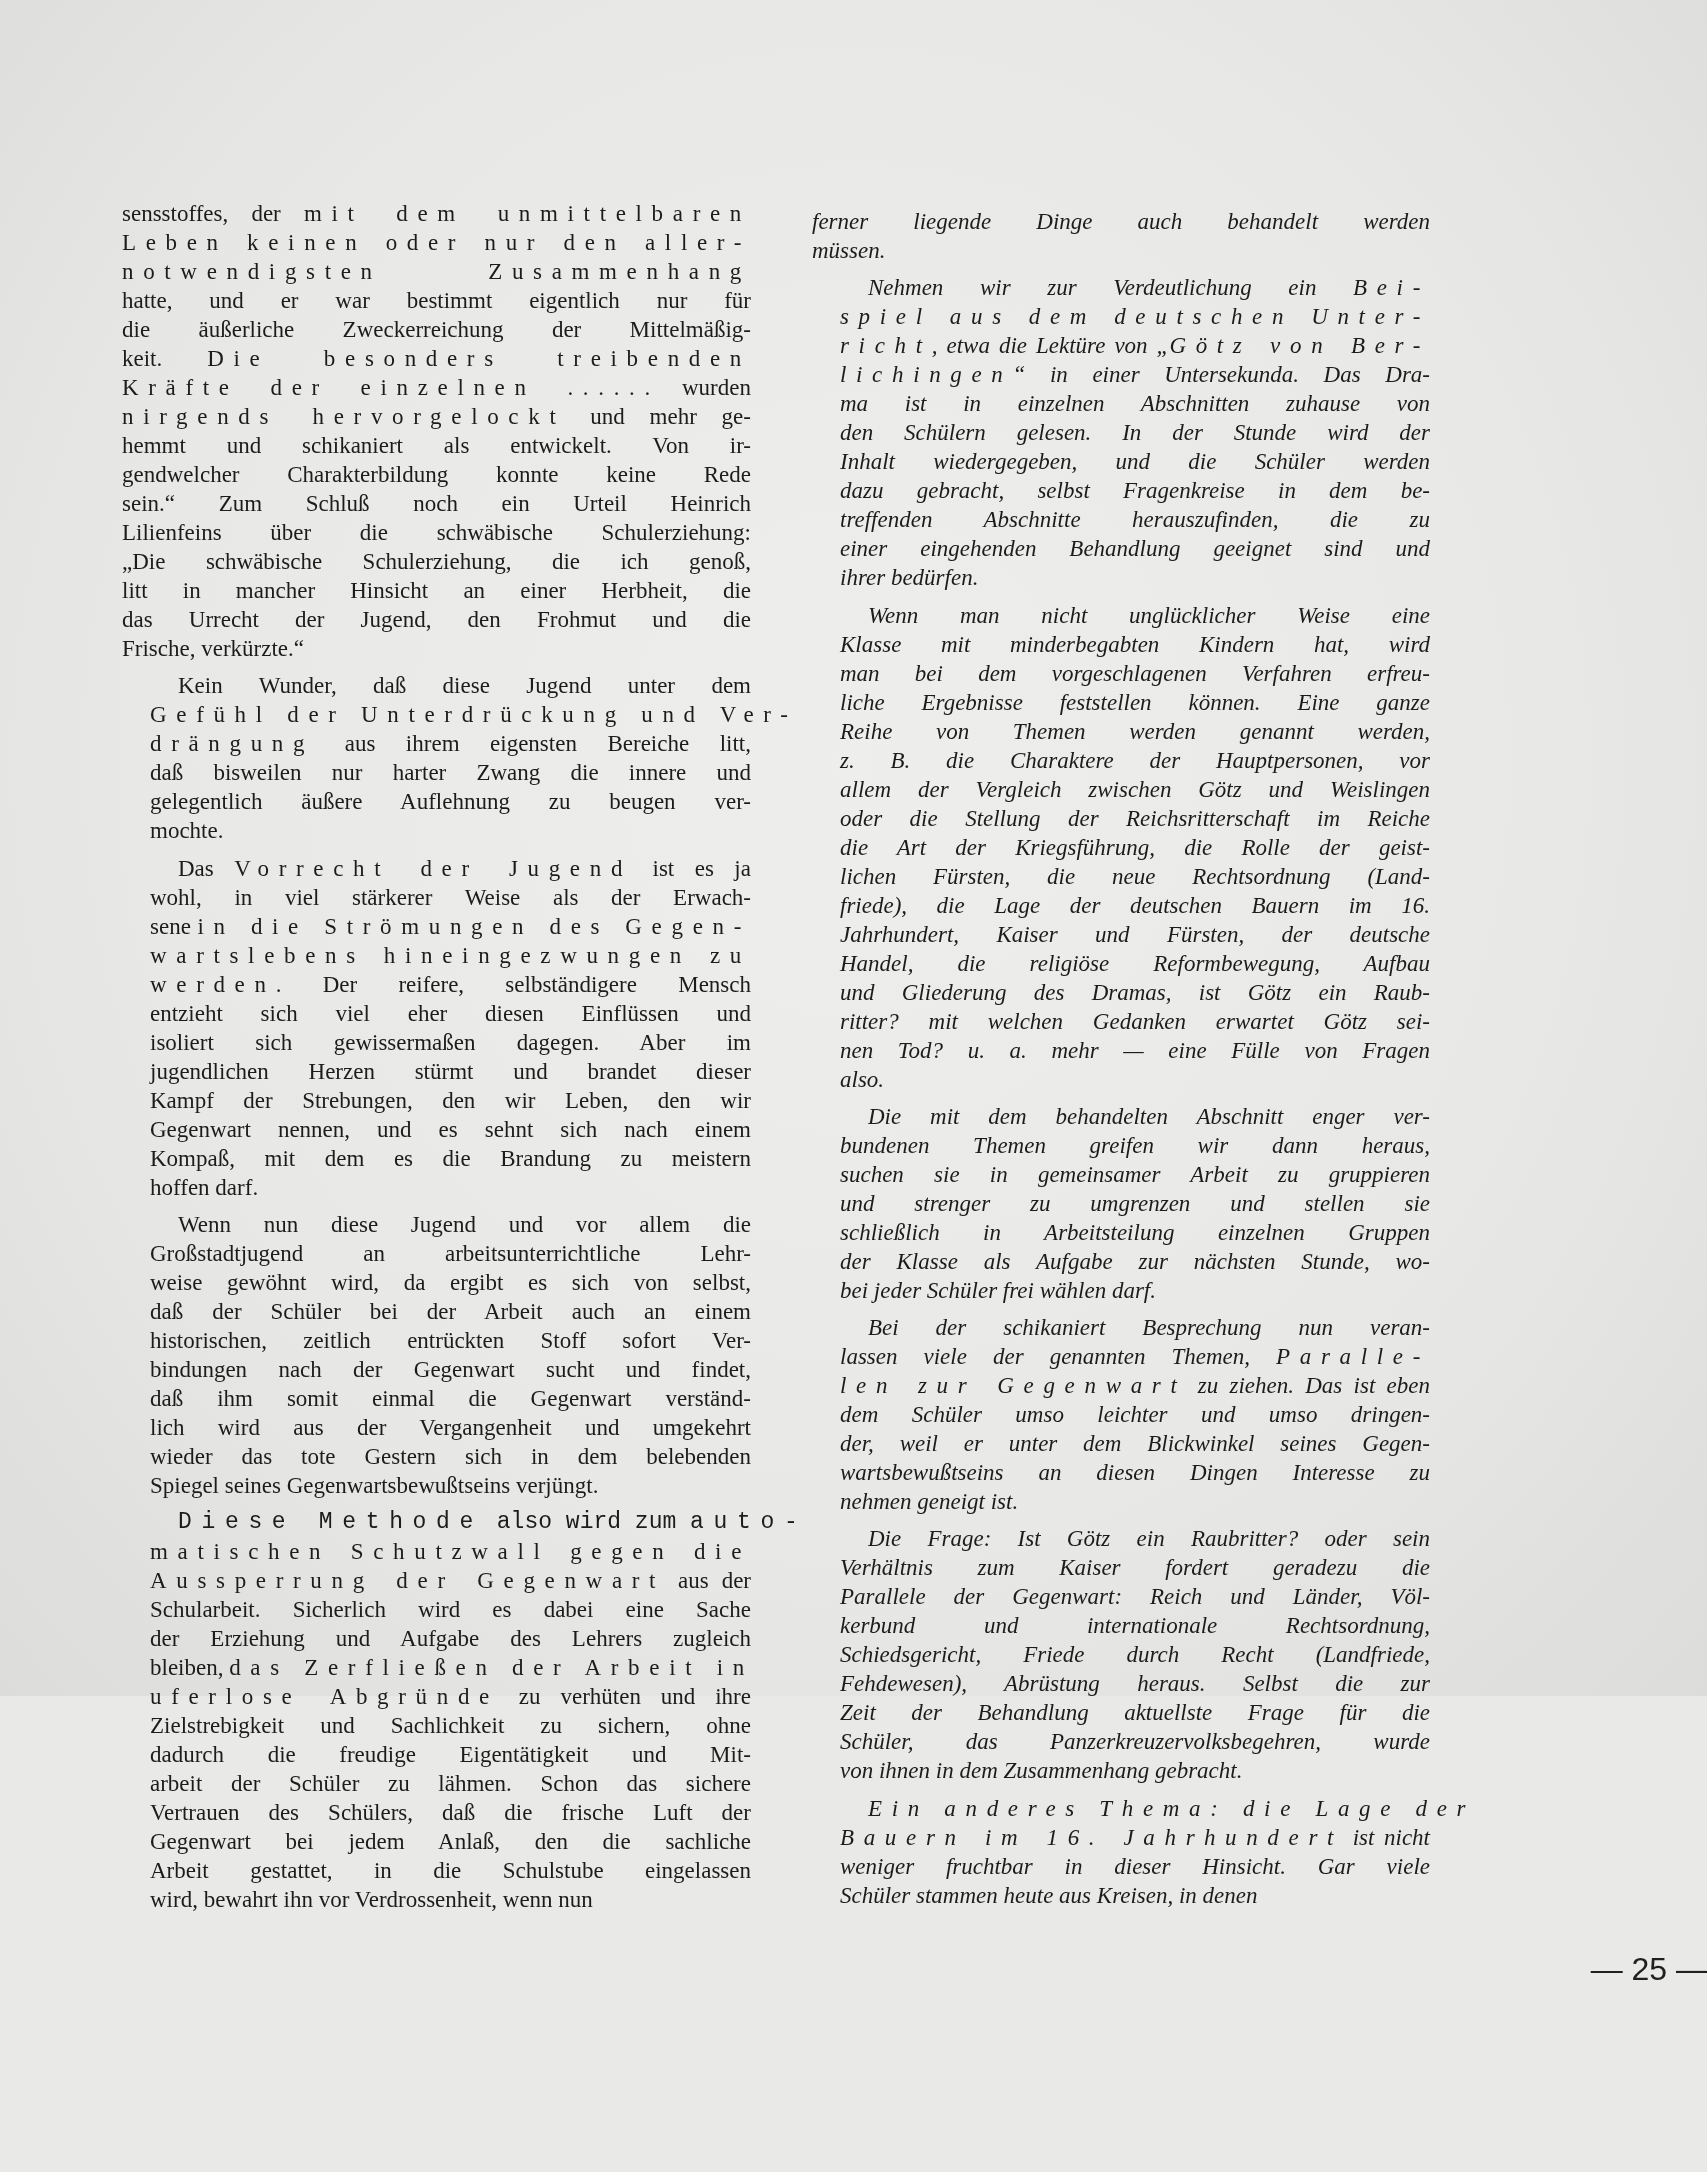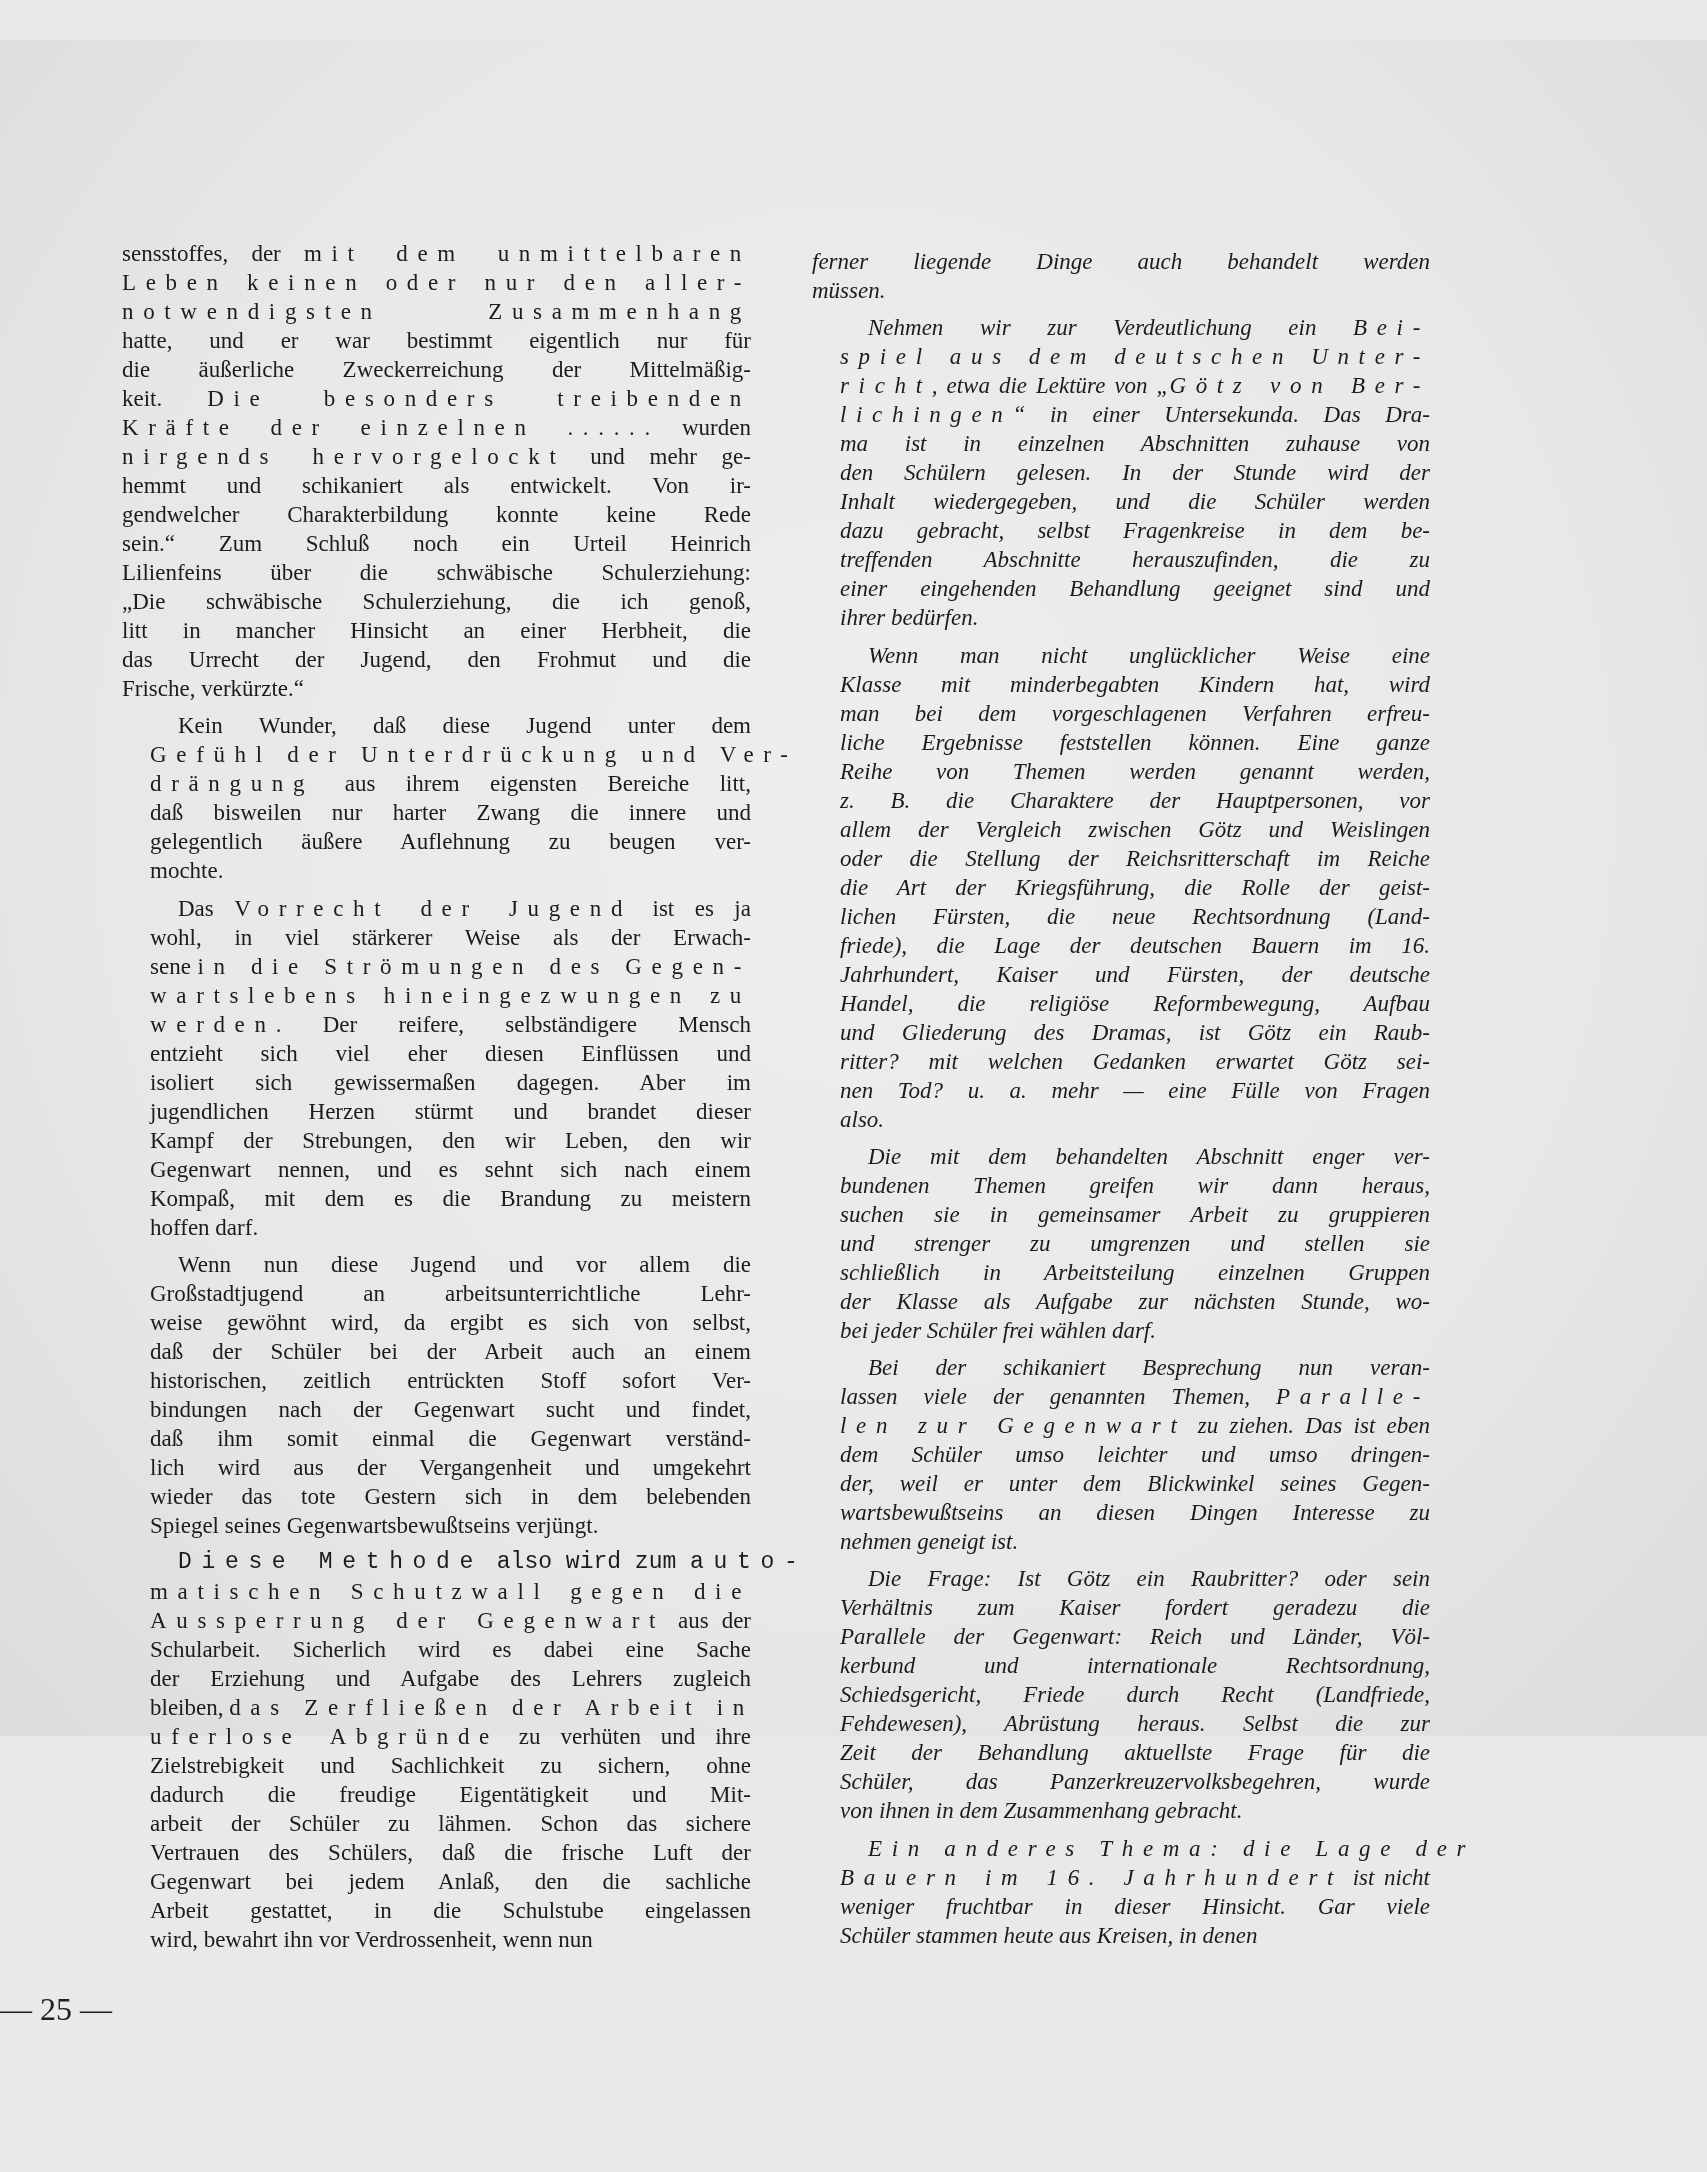--- a/index.html
+++ b/index.html
@@ -10,21 +10,20 @@
     position: relative;
     overflow: hidden;
     font-family: "Liberation Serif", "DejaVu Serif", serif;
     color: #1c1c1c;
   }
   .page {
     position: absolute;
     left: 0; top: 0;
     width: 1708px; height: 1696px;
     background: radial-gradient(ellipse at 50% 45%, #eeeeed 0%, #e8e8e7 60%, #dcdcdb 100%);
-    margin-top: 40px;
   }
   .column {
     position: absolute;
     top: 199px;
     font-size: 23px;
     line-height: 29px;
     text-align: justify;
     hyphens: manual;
     transform-origin: 0 0;
   }
@@ -43,23 +42,23 @@
     white-space: nowrap;
     height: 29px;
     overflow: visible;
   }
   .line.last { text-align-last: left; }
   .sp { letter-spacing: 0.42em; }
   .page-number {
     position: absolute;
     left: 0; width: 1708px;
     top: 1951px;
-    text-align: left;
+    text-align: right;
     font-size: 32px;
-    font-family: Liberation Serif, serif;
+    font-family: Liberation Sans, sans-serif;
     color: #202020;
   }
 </style>
 </head>
 <body>
 
 <div class="page">
   <div class="column col-left">
       <div class="para">
         <span class="line">sensstoffes, der <span class="sp">mit dem unmittelbaren</span></span>

